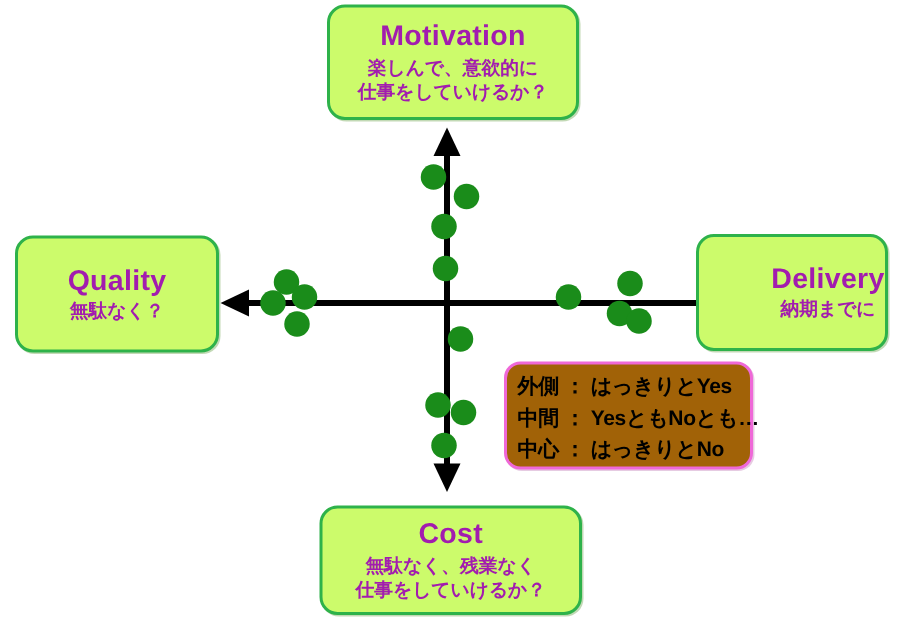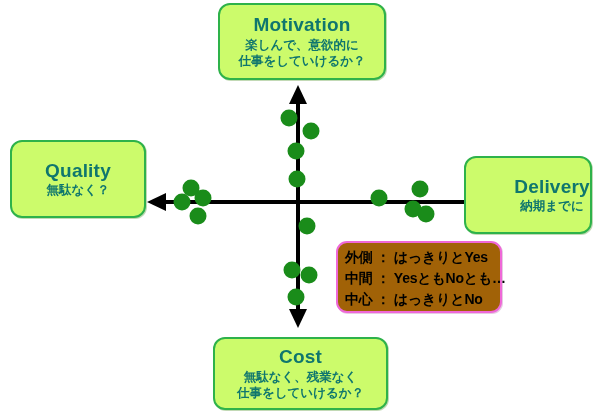--- a/index.html
+++ b/index.html
@@ -12,21 +12,21 @@
   #stage{position:relative;width:600px;height:412px;}
 
   
   .qbox{
     position:absolute;
     box-sizing:border-box;
     background:#ccfb6b;
     border:2px solid #2eb24a;
     border-radius:12px;
     text-align:center;
-    color:#0f766e;
+    color:#a21caf;
     display:flex;
     flex-direction:column;
     align-items:center;
     justify-content:center;
     box-shadow:1px 1px 0 rgba(120,170,90,.45);
   }
   .qbox .title{
     font-size:19px;
     font-weight:bold;
     line-height:1.12;
@@ -34,21 +34,21 @@
     margin-bottom:1px;
   }
   .qbox .sub{
     font-size:12.5px;
     font-weight:bold;
     line-height:1.28;
     white-space:nowrap;
   }
 
   #box-motivation{left:218px;top:3px;width:168px;height:77px;}
-  #box-quality{left:10px;top:140px;width:136px;height:78px;}
+  #box-quality{left:10px;top:157px;width:136px;height:78px;}
   #box-delivery{left:464px;top:156px;width:128px;height:78px;padding-left:48px;}
   #box-cost{left:213px;top:337px;width:175px;height:73px;align-items:center;}
 
   
   #axes{position:absolute;left:0;top:0;width:600px;height:412px;}
 
   
   .dot{
     position:absolute;
     width:17px;height:17px;

